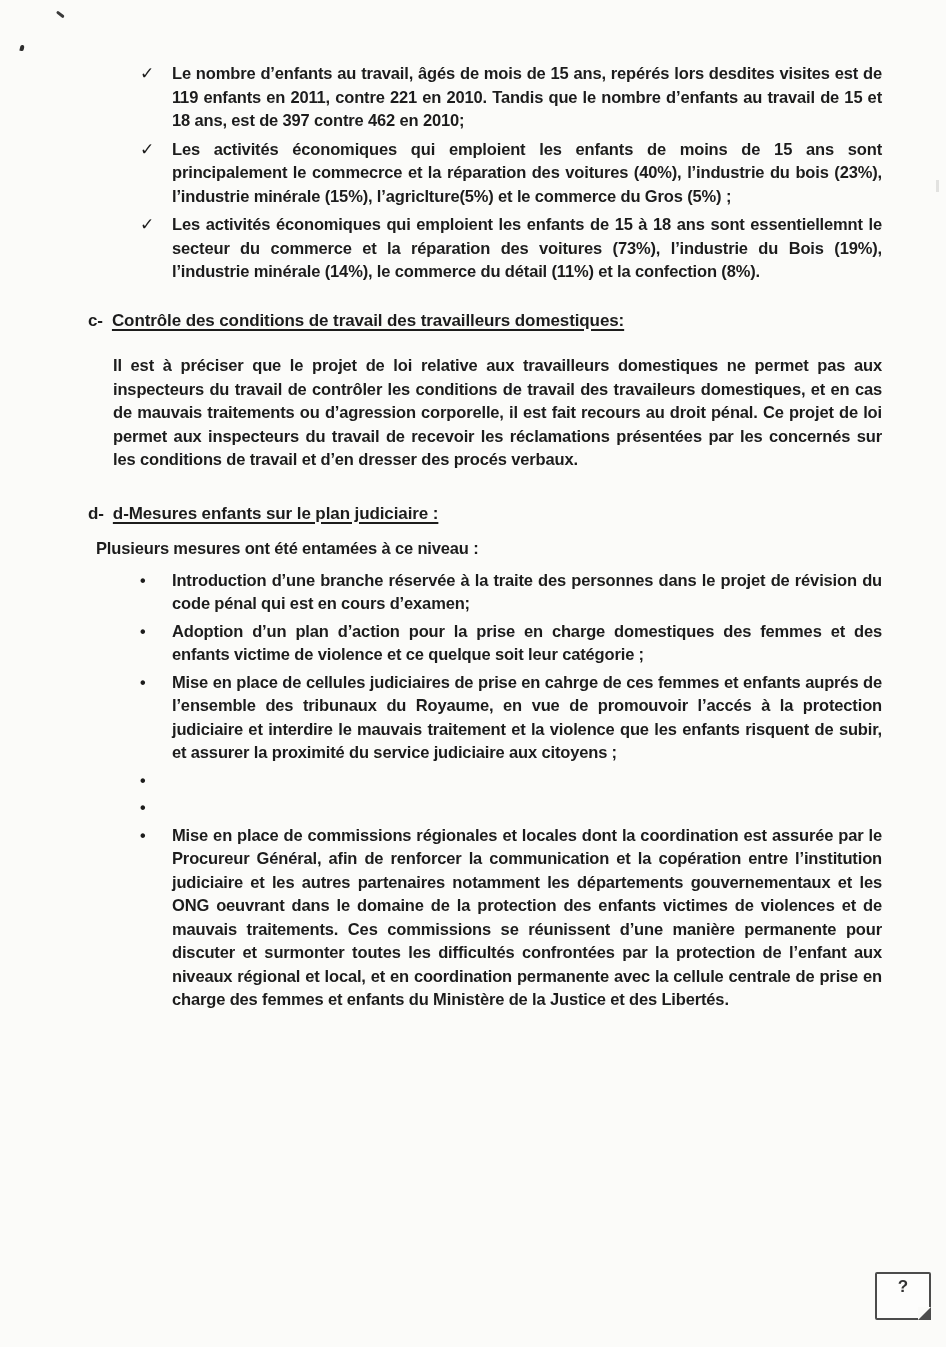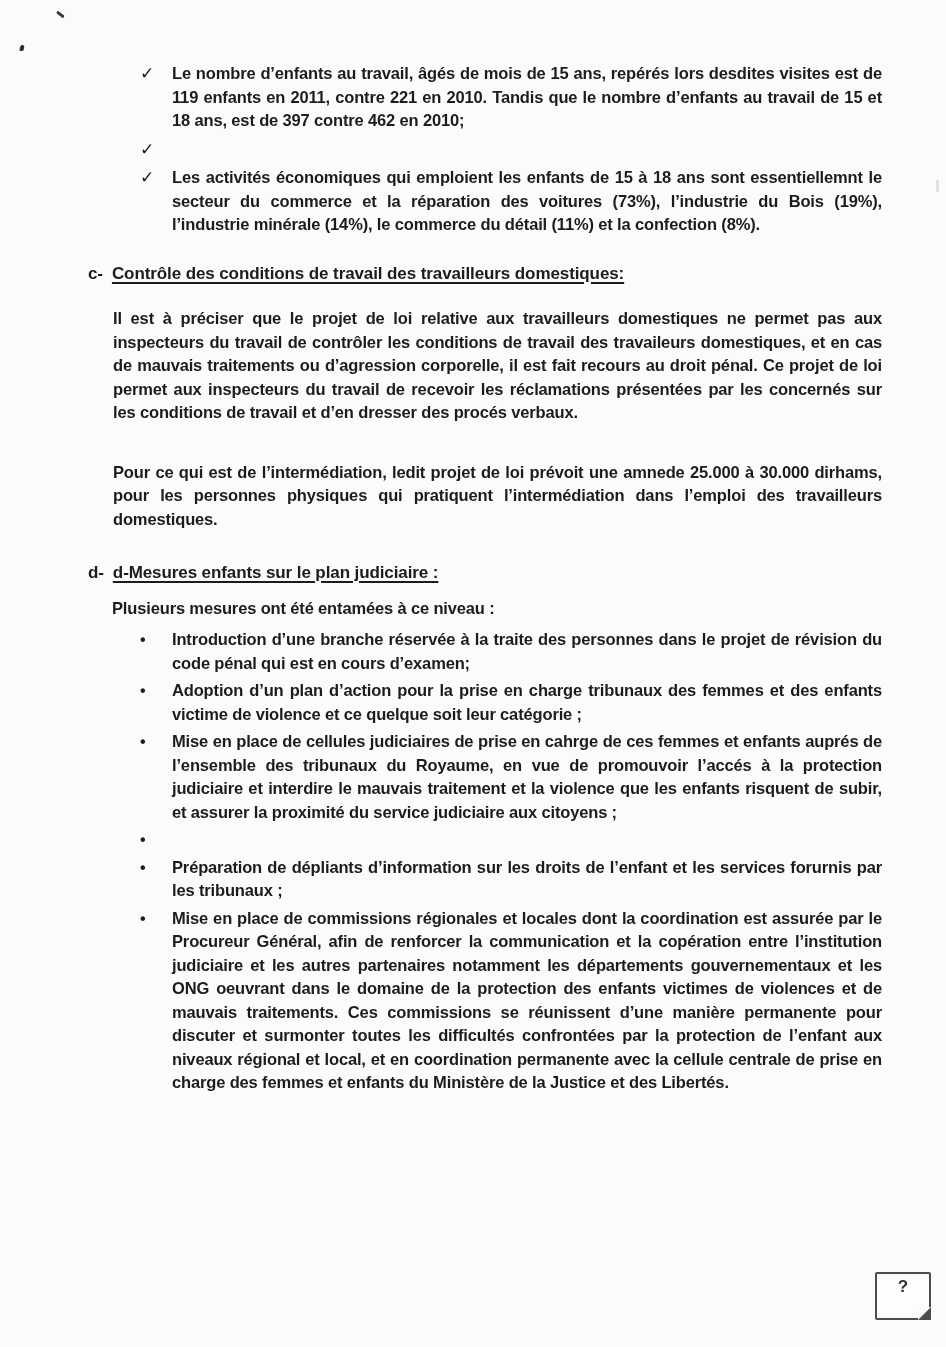--- a/index.html
+++ b/index.html
@@ -46,25 +46,25 @@
   .heading .title{
     text-decoration:underline;
     text-decoration-thickness:2px;
     text-underline-offset:3px;
   }
   .heading-d{ margin:30px 0 12px 0; }
   .para{
     margin-left:25px;
     width:769px;
     text-align:justify;
-    margin-bottom:36px;
+    margin-bottom:22px;
   }
   .para2{ margin-bottom:30px; }
   .intro{
-    margin-left:24px;
+    margin-left:8px;
     margin-bottom:8px;
   }
   .bullet-list{}
   .bullet-item{
     display:flex;
     padding-left:52px;
     margin-bottom:4px;
   }
   .bullet-item .marker{
     width:32px;
@@ -134,62 +134,61 @@
 
 <div class="doc">
 
   <div class="check-list">
     <div class="check-item">
       <span class="marker">✓</span>
       <span class="item-text">Le nombre d’enfants au travail, âgés de mois de 15 ans, repérés lors desdites visites est de 119 enfants en 2011, contre 221 en 2010. Tandis que le nombre d’enfants au travail de 15 et 18 ans,  est de 397 contre 462 en 2010;</span>
     </div>
     <div class="check-item">
       <span class="marker">✓</span>
+      <span class="item-text">Les activités économiques qui emploient les enfants de moins de 15 ans sont principalement le commecrce et la réparation des voitures (40%), l’industrie du bois (23%), l’industrie minérale (15%), l’agriclture(5%) et le commerce du Gros (5%) ;</span>
     </div>
     <div class="check-item">
       <span class="marker">✓</span>
       <span class="item-text">Les activités économiques qui emploient les enfants de 15 à 18 ans sont essentiellemnt le secteur du commerce et la réparation des voitures (73%), l’industrie du Bois (19%), l’industrie minérale (14%), le commerce du détail (11%) et la confection (8%).</span>
     </div>
   </div>
 
   <div class="heading heading-c">
     <span class="prefix">c-</span>
     <span class="title">Contrôle des conditions de travail des travailleurs domestiques:</span>
   </div>
 
   <div class="para para1">Il est à préciser que le projet de loi relative aux travailleurs domestiques ne permet pas aux inspecteurs du travail de contrôler les conditions de travail des travaileurs domestiques, et en cas de mauvais traitements ou d’agression corporelle, il est fait recours au droit pénal. Ce projet de loi permet aux inspecteurs du travail de recevoir les réclamations présentées par les concernés sur les conditions de travail et d’en dresser des procés verbaux.</div>
 
-  <div class="para para2">Pour ce qui est de l’intermédiation, ledit projet de loi prévoit une amnede 25.000 à 30.000 dirhams, pour les personnes physiques qui pratiquent l’intermédiation dans l’emploi des travailleurs domestiques.</div>
 
   <div class="heading heading-d">
     <span class="prefix">d-</span>
     <span class="title">d-Mesures enfants sur le plan judiciaire :</span>
   </div>
 
   <div class="intro">Plusieurs mesures ont été entamées à  ce niveau :</div>
 
   <div class="bullet-list">
     <div class="bullet-item">
       <span class="marker">•</span>
       <span class="item-text">Introduction d’une branche réservée à la traite des personnes dans le projet de révision du code pénal qui est en cours d’examen;</span>
     </div>
     <div class="bullet-item">
       <span class="marker">•</span>
-      <span class="item-text">Adoption d’un plan d’action pour la prise en charge tribunaux des femmes et des enfants victime de violence et ce quelque soit leur catégorie ;</span>
+      <span class="item-text">Adoption d’un plan d’action pour la prise en charge domestiques des femmes et des enfants victime de violence et ce quelque soit leur catégorie ;</span>
     </div>
     <div class="bullet-item">
       <span class="marker">•</span>
       <span class="item-text">Mise en place de cellules judiciaires de prise en cahrge de ces femmes et enfants auprés de l’ensemble des tribunaux du Royaume, en vue de promouvoir l’accés à la protection judiciaire et interdire le mauvais traitement et la violence que les enfants risquent de subir, et assurer la proximité du service judiciaire aux citoyens ;</span>
     </div>
     <div class="bullet-item">
       <span class="marker">•</span>
     </div>
     <div class="bullet-item">
       <span class="marker">•</span>
-      <span class="item-text">Préparation de dépliants d’information sur les droits de l’enfant et les services forurnis par les tribunaux ;</span>
     </div>
     <div class="bullet-item">
       <span class="marker">•</span>
       <span class="item-text">Mise en place de commissions régionales et locales dont la coordination est assurée par le Procureur Général, afin de renforcer la communication et la copération entre l’institution judiciaire et les autres partenaires notamment les départements gouvernementaux et les ONG oeuvrant dans le domaine de la protection des enfants victimes de violences et de mauvais traitements. Ces commissions se réunissent d’une manière permanente pour discuter et surmonter toutes les difficultés confrontées par la protection de l’enfant aux niveaux régional et local, et en coordination permanente avec la cellule centrale de prise en charge des femmes et enfants du Ministère de la Justice et des Libertés.</span>
     </div>
   </div>
 
 </div>
 
 <div class="note">

